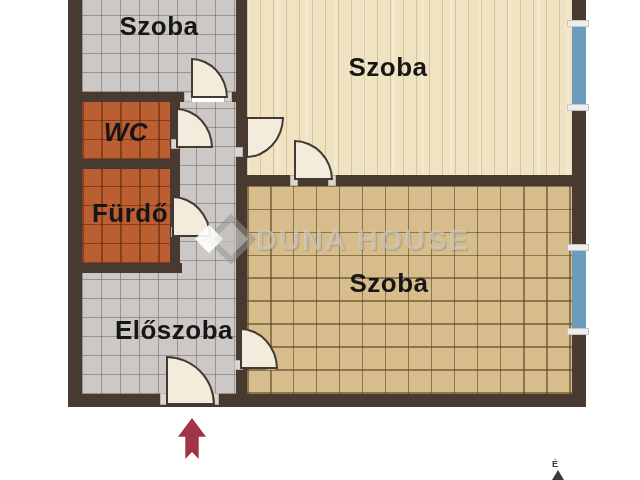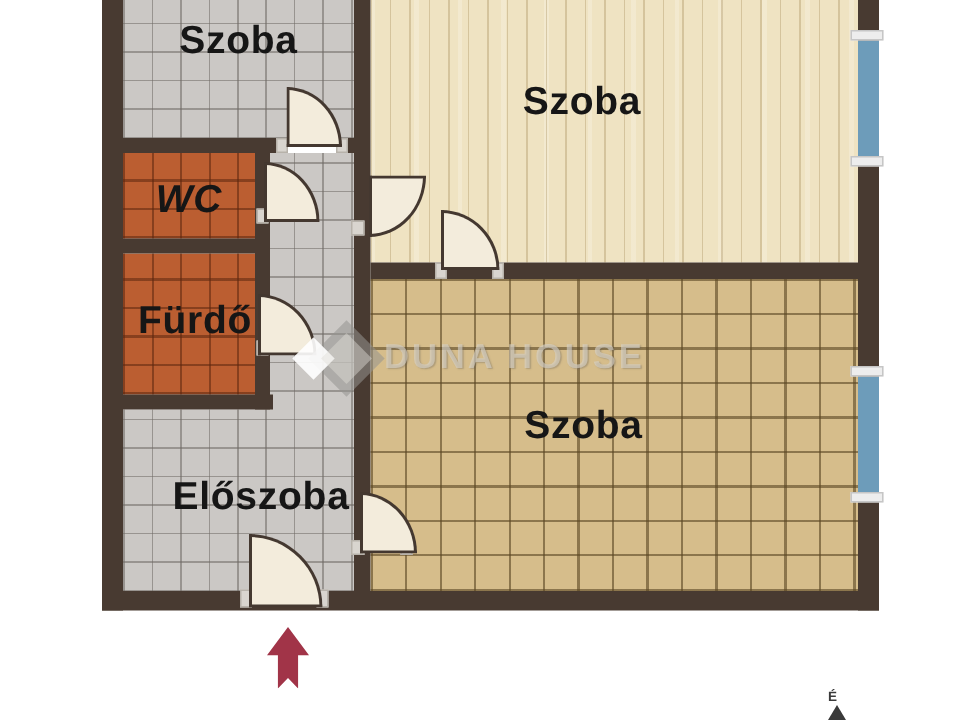--- a/index.html
+++ b/index.html
@@ -48,21 +48,21 @@
   .win-glass{position:absolute;background:#6d9cba;z-index:3;}
   .win-cap{position:absolute;background:#ededed;border:1px solid #c6c6c6;box-sizing:border-box;z-index:4;}
 
   
   .room-label{position:absolute;z-index:5;color:#161616;font-weight:bold;
               font-size:26px;text-align:center;letter-spacing:0.5px;}
 
   
   .wm{z-index:6;}
   .wm-text{position:absolute;left:256px;top:224px;width:190px;white-space:nowrap;
-           font-weight:bold;font-size:23px;letter-spacing:2px;
+           font-weight:bold;font-size:29px;letter-spacing:2px;
            color:rgba(216,211,201,.62);text-shadow:1px 1px 1px rgba(100,95,85,.35);}
   .wm-logo{position:absolute;left:205px;top:215px;width:54px;height:50px;}
   .wm-d1{position:absolute;left:8px;top:6px;width:36px;height:36px;
          background:rgba(150,148,144,.55);transform:rotate(45deg);}
   .wm-d2{position:absolute;left:14px;top:12px;width:24px;height:24px;
          background:rgba(225,222,216,.45);transform:rotate(45deg);}
   .wm-d3{position:absolute;left:-6px;top:14px;width:20px;height:20px;
          background:rgba(255,255,255,.9);transform:rotate(45deg);}
 
   

